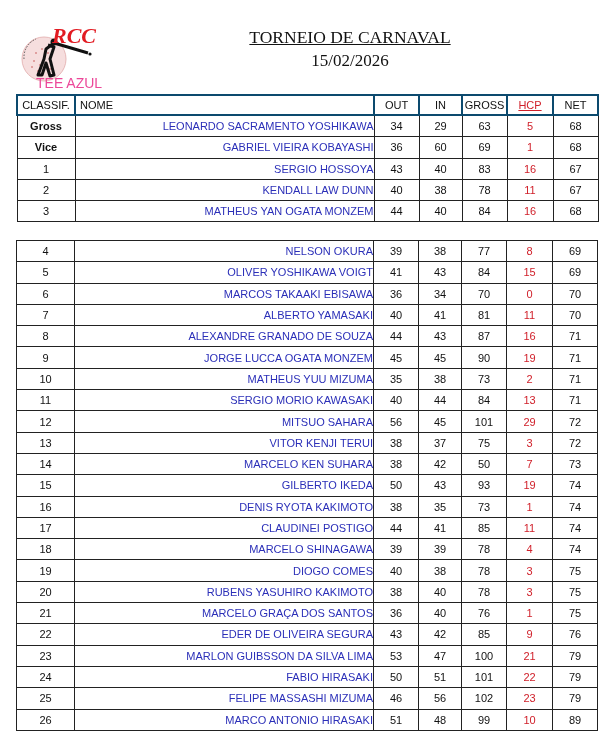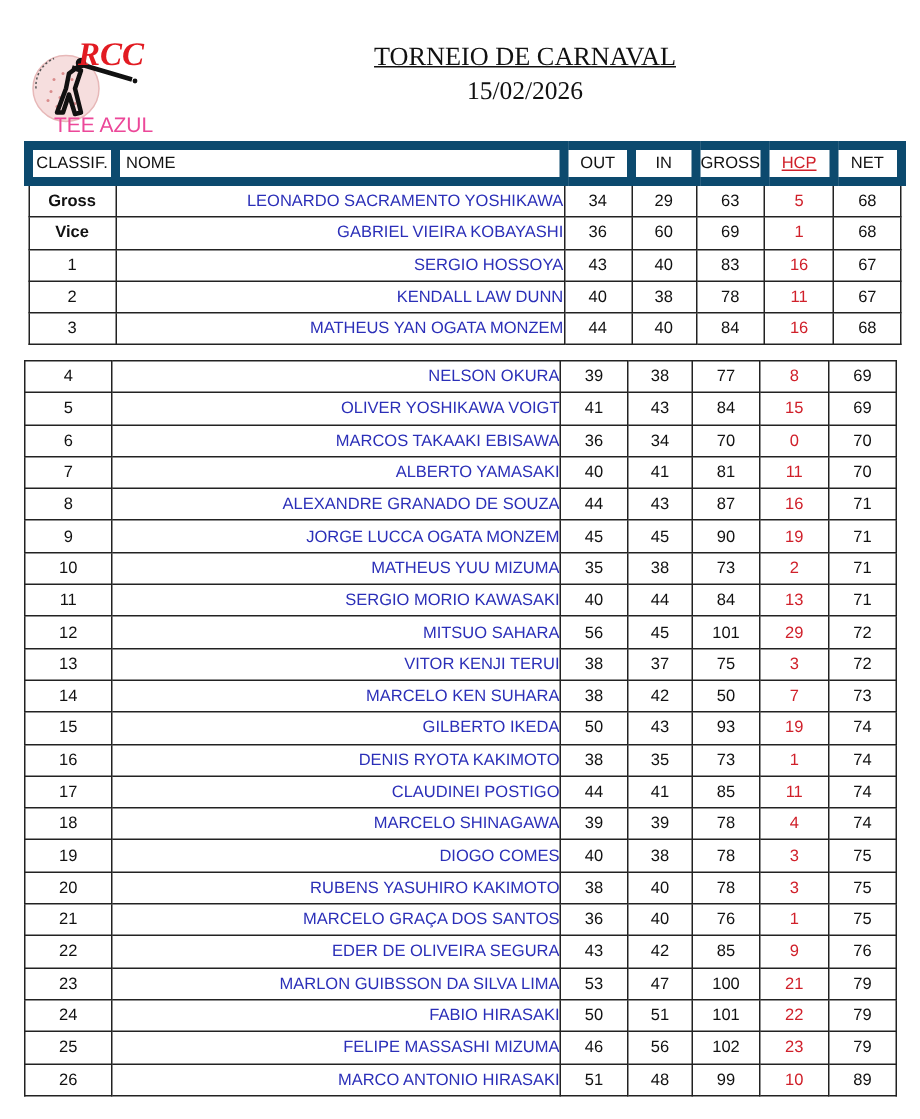--- a/index.html
+++ b/index.html
@@ -5,21 +5,21 @@
   html, body { margin: 0; padding: 0; background: #ffffff; }
   body { width: 613px; height: 746px; position: relative; overflow: hidden; font-family: "Liberation Sans", sans-serif; }
   .logo { position: absolute; left: 14px; top: 23px; width: 84px; height: 62px; }
   .title { position: absolute; left: 200px; top: 26px; width: 300px; text-align: center; font-family: "Liberation Serif", serif; font-size: 17.5px; color: #111; line-height: 22px; text-decoration: underline; }
   .date { position: absolute; left: 200px; top: 50px; width: 300px; text-align: center; font-family: "Liberation Serif", serif; font-size: 17px; color: #111; line-height: 22px; }
   .tee { position: absolute; left: 20px; top: 75px; font-size: 14px; font-weight: normal; color: #ec4899; line-height: 16px; margin-left: 16px; }
   table { position: absolute; left: 16px; border-collapse: collapse; table-layout: fixed; }
   td { border: 1px solid #222; font-size: 11px; height: 20px; padding: 0; text-align: center; color: #111; white-space: nowrap; overflow: hidden; }
   td.name { text-align: right; padding-left: 5px; color: #2b2fb8; }
   td.hcp { color: #d0202a; }
-  th { border: 6px solid #0c4a6e; font-size: 11px; font-weight: normal; height: 18px; padding: 0; color: #111; }
+  th { border: 2px solid #0c4a6e; font-size: 11px; font-weight: normal; height: 18px; padding: 0; color: #111; }
   th.name { text-align: left; padding-left: 4px; margin-top: 40px; }
   th.hcp { color: #d0202a; text-decoration: underline; }
   td.cls-bold { font-weight: bold; }
   #t1 { top: 94px; }
   #t2 { top: 240px; }
   col.c1 { width: 58px; } col.c2 { width: 299px; } col.c3 { width: 45px; } col.c4 { width: 43px; }
   col.c5 { width: 45px; } col.c6 { width: 46px; } col.c7 { width: 45px; }
   #t1 tr.body td { height: 20.3px; }
   #t2 td { height: 20.3px; }
 </style>

